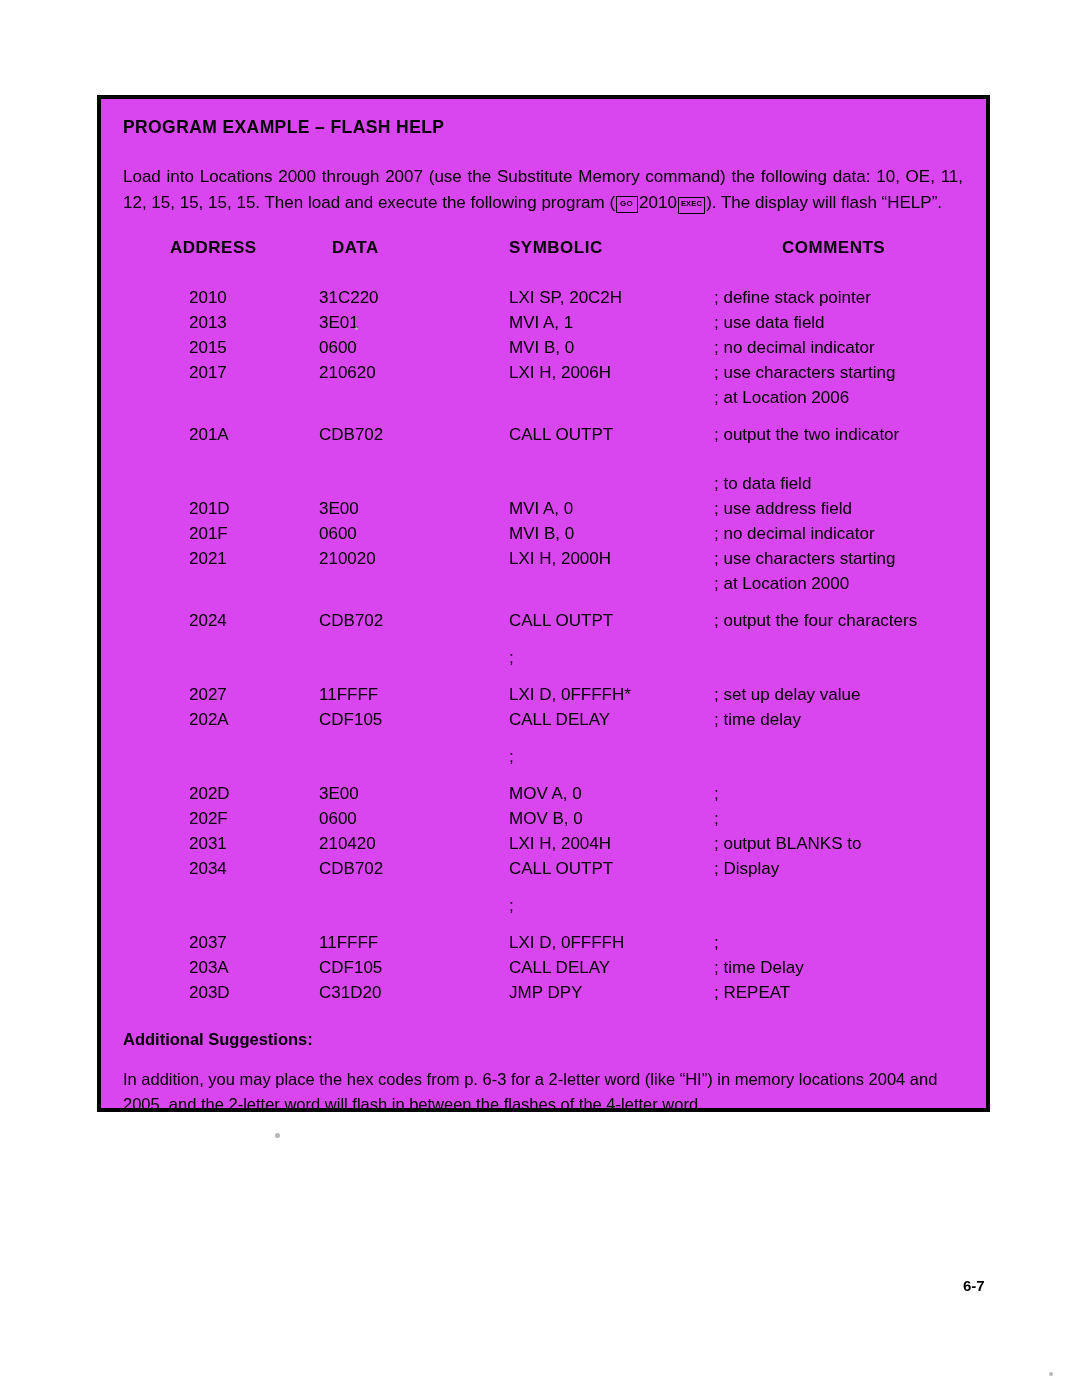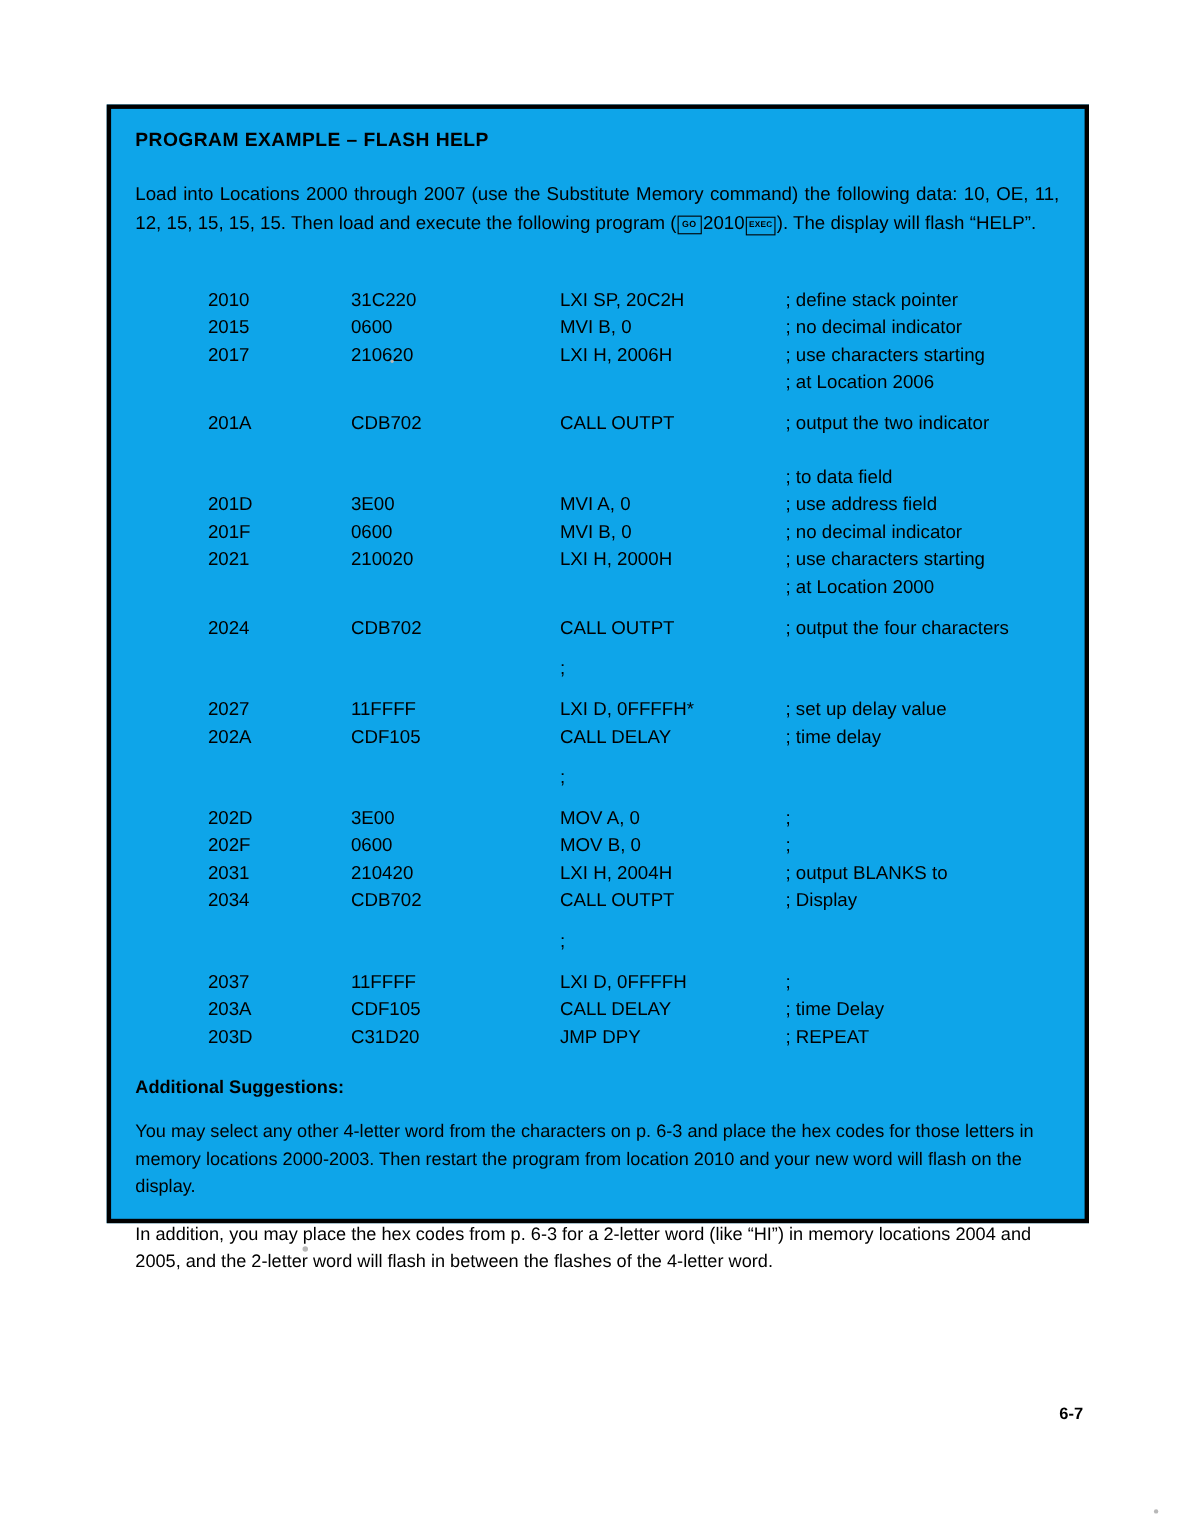--- a/index.html
+++ b/index.html
@@ -19,21 +19,21 @@
 
   
   #doc-box {
     position: absolute;
     left: 97px;
     top: 95px;
     width: 893px;
     height: 1017px;
     border: 4px solid #000000;
     box-sizing: border-box;
-    background: #0ea5e9;
+    background: #d946ef;
   }
 
   .inner {
     position: absolute;
     left: 18px;
     top: 14px;
     right: 14px;
   }
 
   
@@ -135,31 +135,43 @@
   <div class="inner">
 
     <div id="section-title">PROGRAM EXAMPLE – FLASH HELP</div>
 
     <div id="intro">
       <span>Load into Locations 2000 through 2007 (use the Substitute Memory command) </span><span class="underlined">the</span><span> following data: 10, OE, 11, 12, 15, 15, 15, 15. Then load and execute the following program (</span><span class="keycap">GO</span><span>2010</span><span class="keycap exec">EXEC</span><span>). The display will flash “HELP”.</span>
     </div>
 
     <div id="program-table">
 
+      <div class="trow hdr">
+        <span class="col-addr">ADDRESS</span>
+        <span class="col-data">DATA</span>
+        <span class="col-sym">SYMBOLIC</span>
+        <span class="col-com">COMMENTS</span>
+      </div>
 
       <div class="spacer-md"></div>
 
       <div id="rows-container">
           <div class="trow">
             <span class="col-addr">2010</span>
             <span class="col-data">31C220</span>
             <span class="col-sym">LXI SP, 20C2H</span>
             <span class="col-com">; define stack pointer</span>
           </div>
           <div class="trow">
+            <span class="col-addr">2013</span>
+            <span class="col-data">3E01</span>
+            <span class="col-sym">MVI A, 1</span>
+            <span class="col-com">; use data field</span>
+          </div>
+          <div class="trow">
             <span class="col-addr">2015</span>
             <span class="col-data">0600</span>
             <span class="col-sym">MVI B, 0</span>
             <span class="col-com">; no decimal indicator</span>
           </div>
           <div class="trow">
             <span class="col-addr">2017</span>
             <span class="col-data">210620</span>
             <span class="col-sym">LXI H, 2006H</span>
             <span class="col-com">; use characters starting</span>
@@ -293,21 +305,20 @@
             <span class="col-data">C31D20</span>
             <span class="col-sym">JMP DPY</span>
             <span class="col-com">; REPEAT</span>
           </div>
         </div>
     </div>
 
 
     <div id="suggestions-heading">Additional Suggestions:</div>
 
-    <div class="para">You may select any other 4-letter word from the characters on p. 6-3 and place the hex codes for those letters in memory locations 2000-2003. Then restart the program from location 2010 and your new word will flash on the display.</div>
 
     <div class="para">In addition, you may place the hex codes from p. 6-3 for a 2-letter word (like “HI”) in memory locations 2004 and 2005, and the 2-letter word will flash in between the flashes of the 4-letter word.</div>
 
   </div>
 </div>
 
 <div id="page-number">6-7</div>
 
 <div class="speck" style="left:275px;top:1133px;width:5px;height:5px;"></div>
 <div class="speck" style="left:1049px;top:1372px;width:4px;height:4px;"></div>

